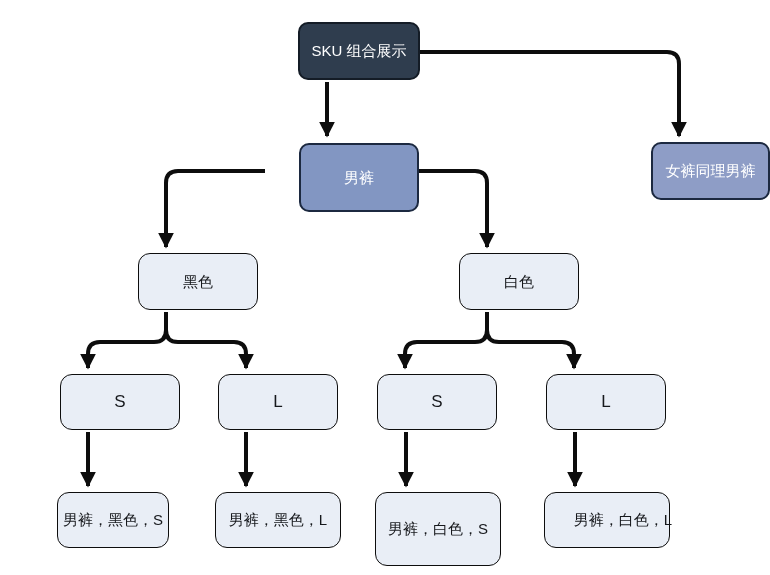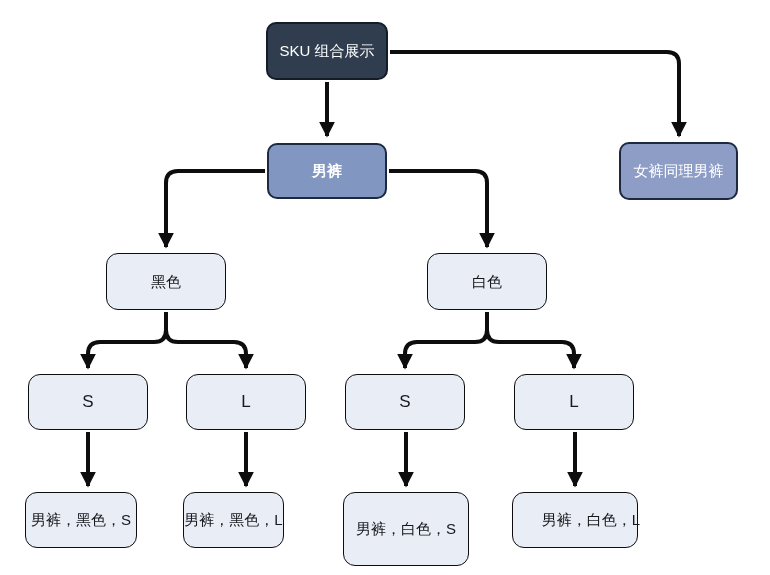--- a/index.html
+++ b/index.html
@@ -25,20 +25,21 @@
   .node {
     position: absolute;
     display: flex;
     align-items: center;
     justify-content: center;
     text-align: center;
     border-radius: 10px;
     box-sizing: border-box;
     line-height: 1.2;
     white-space: nowrap;
+    margin-left: 32px;
   }
   .node.dark {
     background: var(--root-bg, #2f3d4e);
     color: var(--root-text, #ffffff);
     border: 2px solid var(--root-border, #141c26);
     font-size: 15px;
   }
   .node.branch {
     background: var(--branch-bg, #8296c2);
     color: var(--branch-text, #ffffff);
@@ -56,30 +57,30 @@
     color: var(--leaf-text, #16181c);
     border: 1.5px solid var(--line-color, #101010);
     border-radius: 12px;
     font-size: 15px;
   }
   .node.size {
     font-size: 17px;
   }
   
   #n-root        { left: 266px; top: 22px;  width: 122px; height: 58px; }
-  #n-men         { left: 267px; top: 143px; width: 120px; height: 56px; font-weight: bold; }
+  #n-men         { left: 267px; top: 143px; width: 120px; height: 69px; }
   #n-women       { left: 619px; top: 142px; width: 119px; height: 58px; }
   #n-black       { left: 106px; top: 253px; width: 120px; height: 57px; border-radius: 12px; }
   #n-white       { left: 427px; top: 253px; width: 120px; height: 57px; }
   #n-black-s     { left: 28px;  top: 374px; width: 120px; height: 56px; }
   #n-black-l     { left: 186px; top: 374px; width: 120px; height: 56px; }
   #n-white-s     { left: 345px; top: 374px; width: 120px; height: 56px; }
   #n-white-l     { left: 514px; top: 374px; width: 120px; height: 56px; }
   #n-leaf-bs     { left: 25px;  top: 492px; width: 112px; height: 56px; }
-  #n-leaf-bl     { left: 183px; top: 492px; width: 101px; height: 56px; }
+  #n-leaf-bl     { left: 183px; top: 492px; width: 126px; height: 56px; }
   #n-leaf-ws     { left: 343px; top: 492px; width: 126px; height: 74px; }
   #n-leaf-wl     { left: 512px; top: 492px; width: 126px; height: 56px; padding-left: 32px; }
 </style>
 </head>
 <body>
 
 <div class="canvas">
 
   <svg class="connectors" viewBox="0 0 770 575" xmlns="http://www.w3.org/2000/svg">
     <defs>

